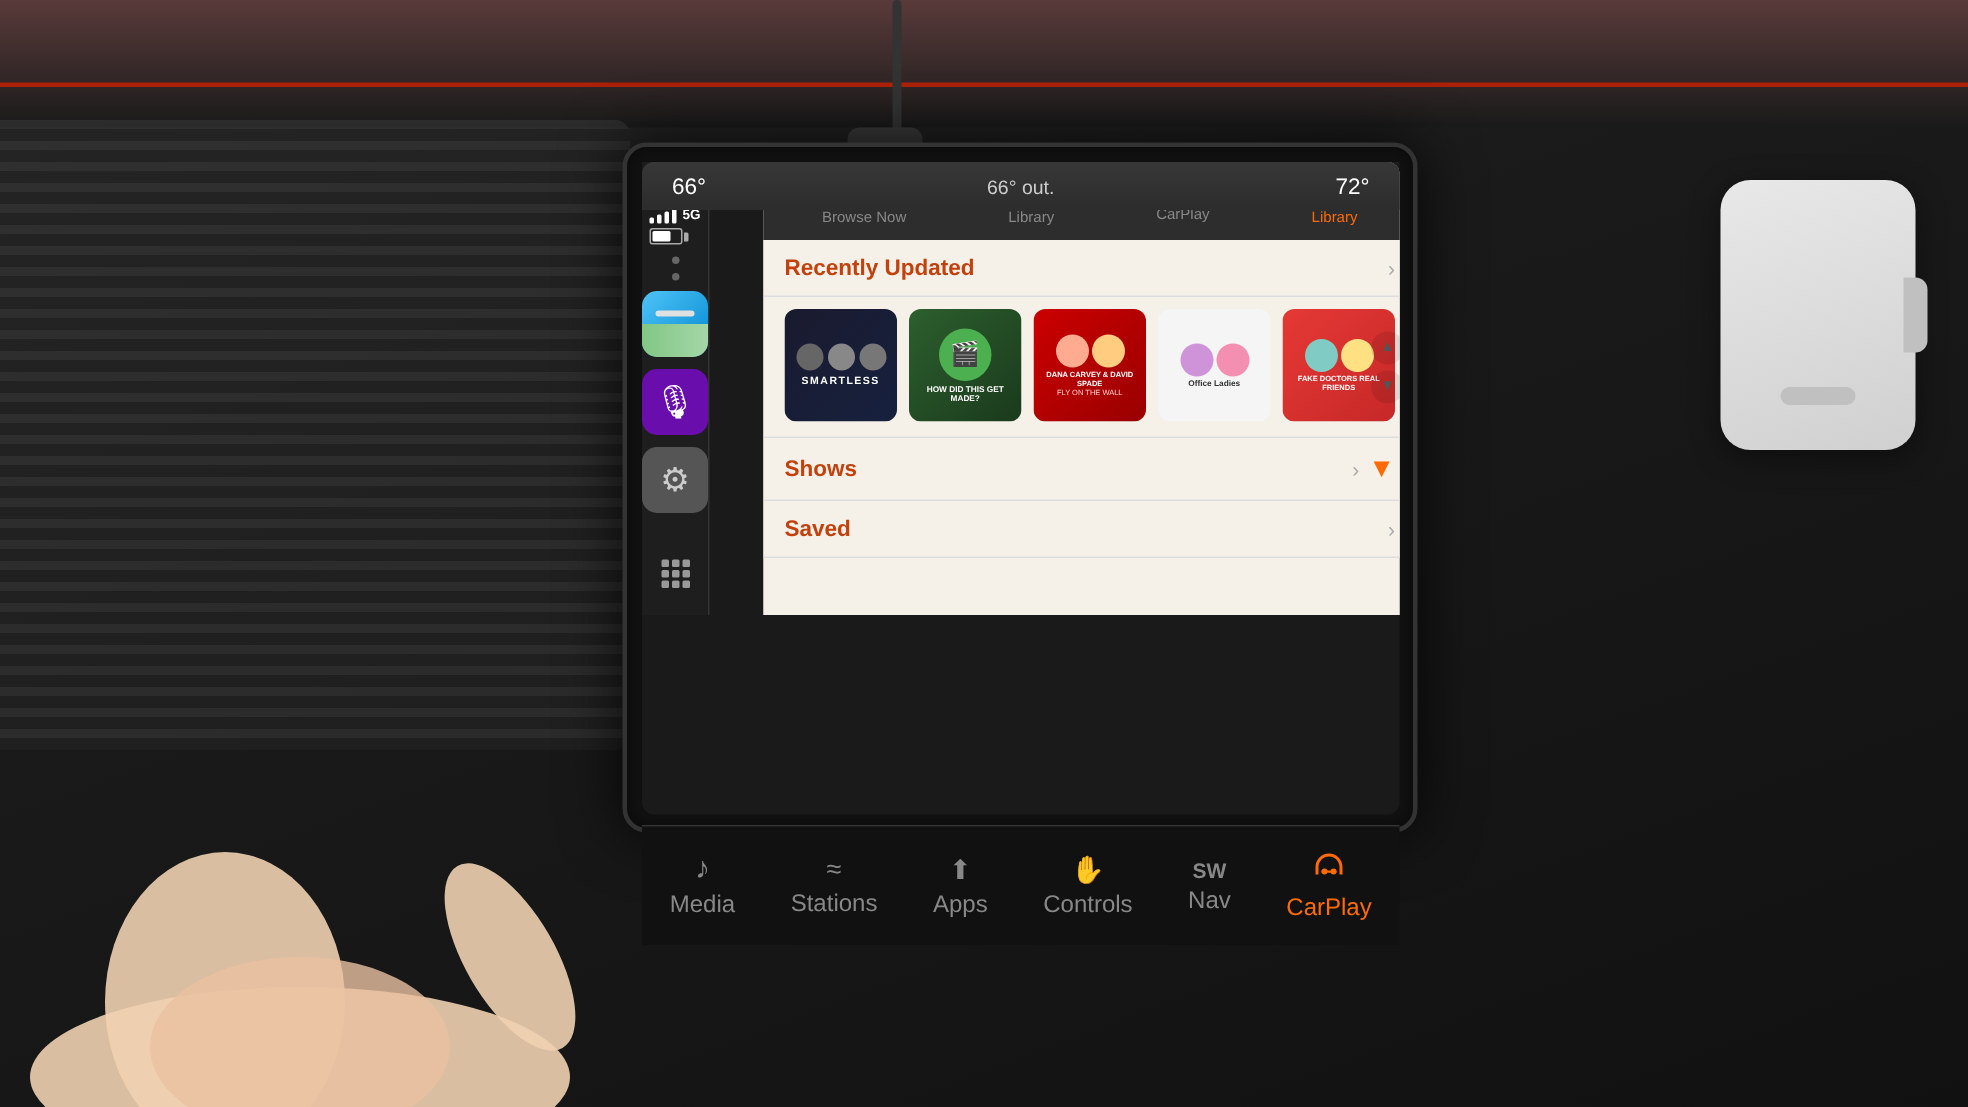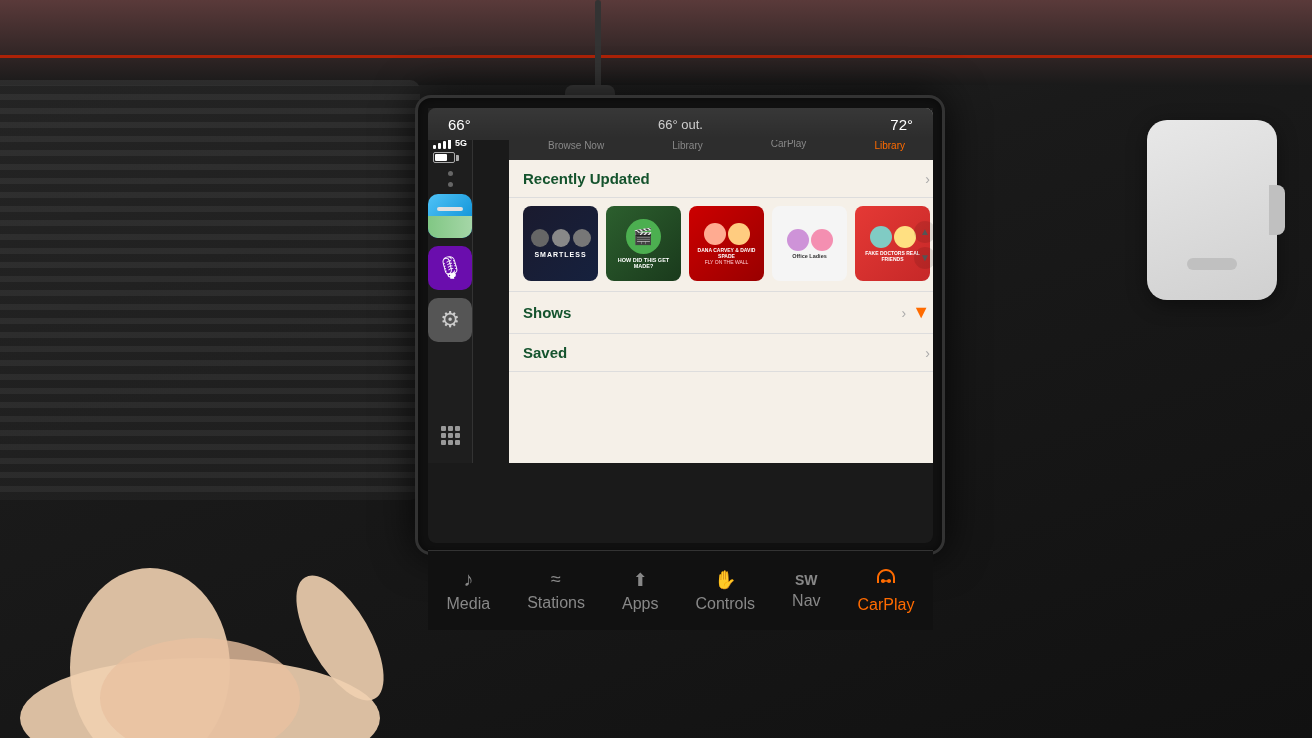--- a/index.html
+++ b/index.html
@@ -77,21 +77,21 @@
       width: 505px;
       height: 435px;
       background: #1a1a1a;
       border-radius: 8px;
       overflow: hidden;
     }
 
     
     .carplay-area {
       display: flex;
-      height: 355px;
+      height: 302px;
       gap: 36px;
     }
 
     
     .sidebar {
       width: 62px;
       background: #1e1e1e;
       display: flex;
       flex-direction: column;
       align-items: center;
@@ -260,21 +260,21 @@
       align-items: center;
       justify-content: space-between;
       padding: 10px 14px;
       background: #f5f0e8;
       border-bottom: 1px solid #ddd;
     }
 
     .section-title {
       font-size: 15px;
       font-weight: 600;
-      color: #14532d;
+      color: #c2410c;
     }
 
     .chevron {
       color: #aaa;
       font-size: 14px;
     }
 
     
     .podcast-row {
       display: flex;

